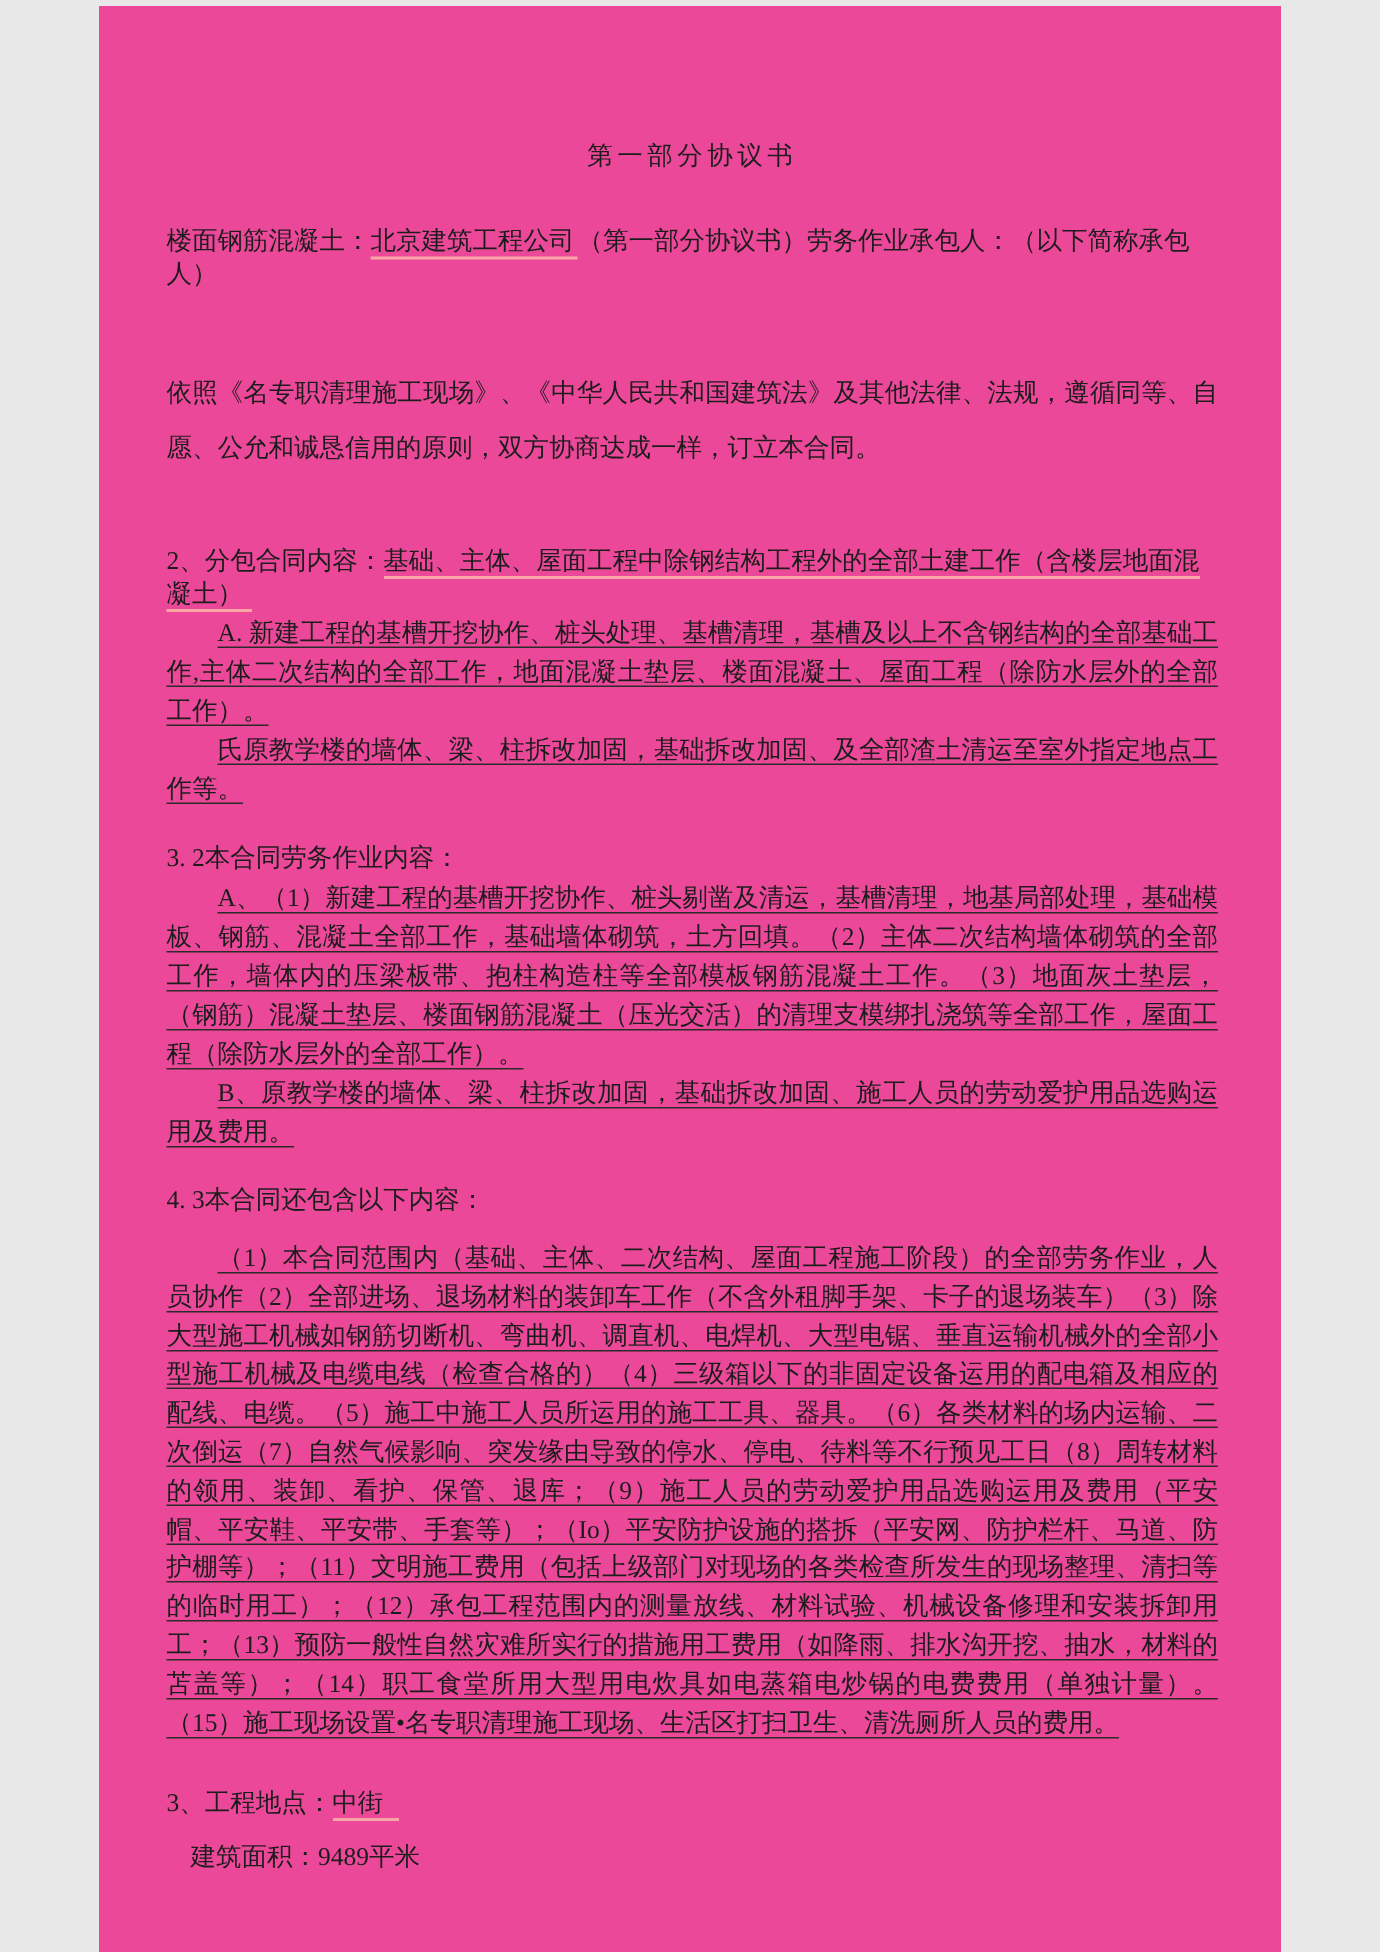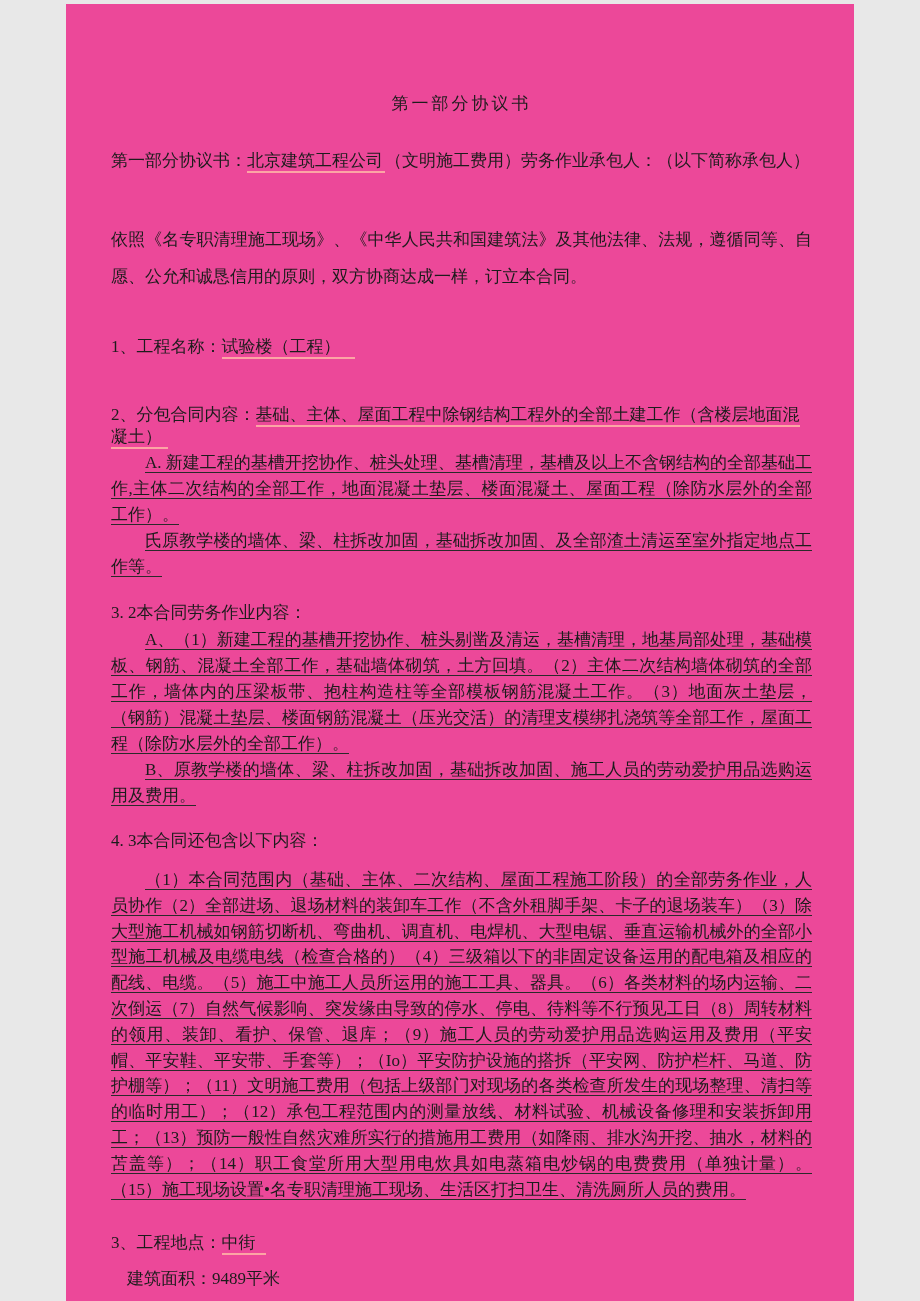--- a/index.html
+++ b/index.html
@@ -58,25 +58,24 @@
   .pad10{padding-right:10px;font-family:Liberation Serif, serif;}
   .pad14{padding-right:14px;}
 </style>
 </head>
 <body>
 
 <div class="page">
 
   <p class="doc-title">第一部分协议书</p>
 
-  <p class="line parties"><span>第一部分协议书：</span><span class="uv pad2">北京建筑工程公司</span><span>（文明施工费用）</span><span>劳务作业承包人：</span><span>（以下简称承包人）</span></p>
+  <p class="line parties"><span>楼面钢筋混凝土：</span><span class="uv pad2">北京建筑工程公司</span><span>（第一部分协议书）</span><span>劳务作业承包人：</span><span>（以下简称承包人）</span></p>
 
   <p class="preamble">依照《名专职清理施工现场》、《中华人民共和国建筑法》及其他法律、法规，遵循同等、自愿、公允和诚恳信用的原则，双方协商达成一样，订立本合同。</p>
 
-  <p class="line item1"><span>1、工程名称：</span><span class="uv pad14">试验楼（工程）</span></p>
 
   <p class="line item2"><span>2、分包合同内容：</span><span class="uv pad6">基础、主体、屋面工程中除钢结构工程外的全部土建工作（含楼层地面混凝土）</span></p>
 
   <p class="para p21a"><span class="u">A. 新建工程的基槽开挖协作、桩头处理、基槽清理，基槽及以上不含钢结构的全部基础工作,主体二次结构的全部工作，地面混凝土垫层、楼面混凝土、屋面工程（除防水层外的全部工作）。</span></p>
   <p class="para"><span class="u">氏原教学楼的墙体、梁、柱拆改加固，基础拆改加固、及全部渣土清运至室外指定地点工作等。</span></p>
 
   <p class="line h32">3. 2本合同劳务作业内容：</p>
   <p class="para p32a"><span class="u">A、（1）新建工程的基槽开挖协作、桩头剔凿及清运，基槽清理，地基局部处理，基础模板、钢筋、混凝土全部工作，基础墙体砌筑，土方回填。（2）主体二次结构墙体砌筑的全部工作，墙体内的压梁板带、抱柱构造柱等全部模板钢筋混凝土工作。（3）地面灰土垫层，（钢筋）混凝土垫层、楼面钢筋混凝土（压光交活）的清理支模绑扎浇筑等全部工作，屋面工程（除防水层外的全部工作）。</span></p>
   <p class="para"><span class="u">B、原教学楼的墙体、梁、柱拆改加固，基础拆改加固、施工人员的劳动爱护用品选购运用及费用。</span></p>
 

